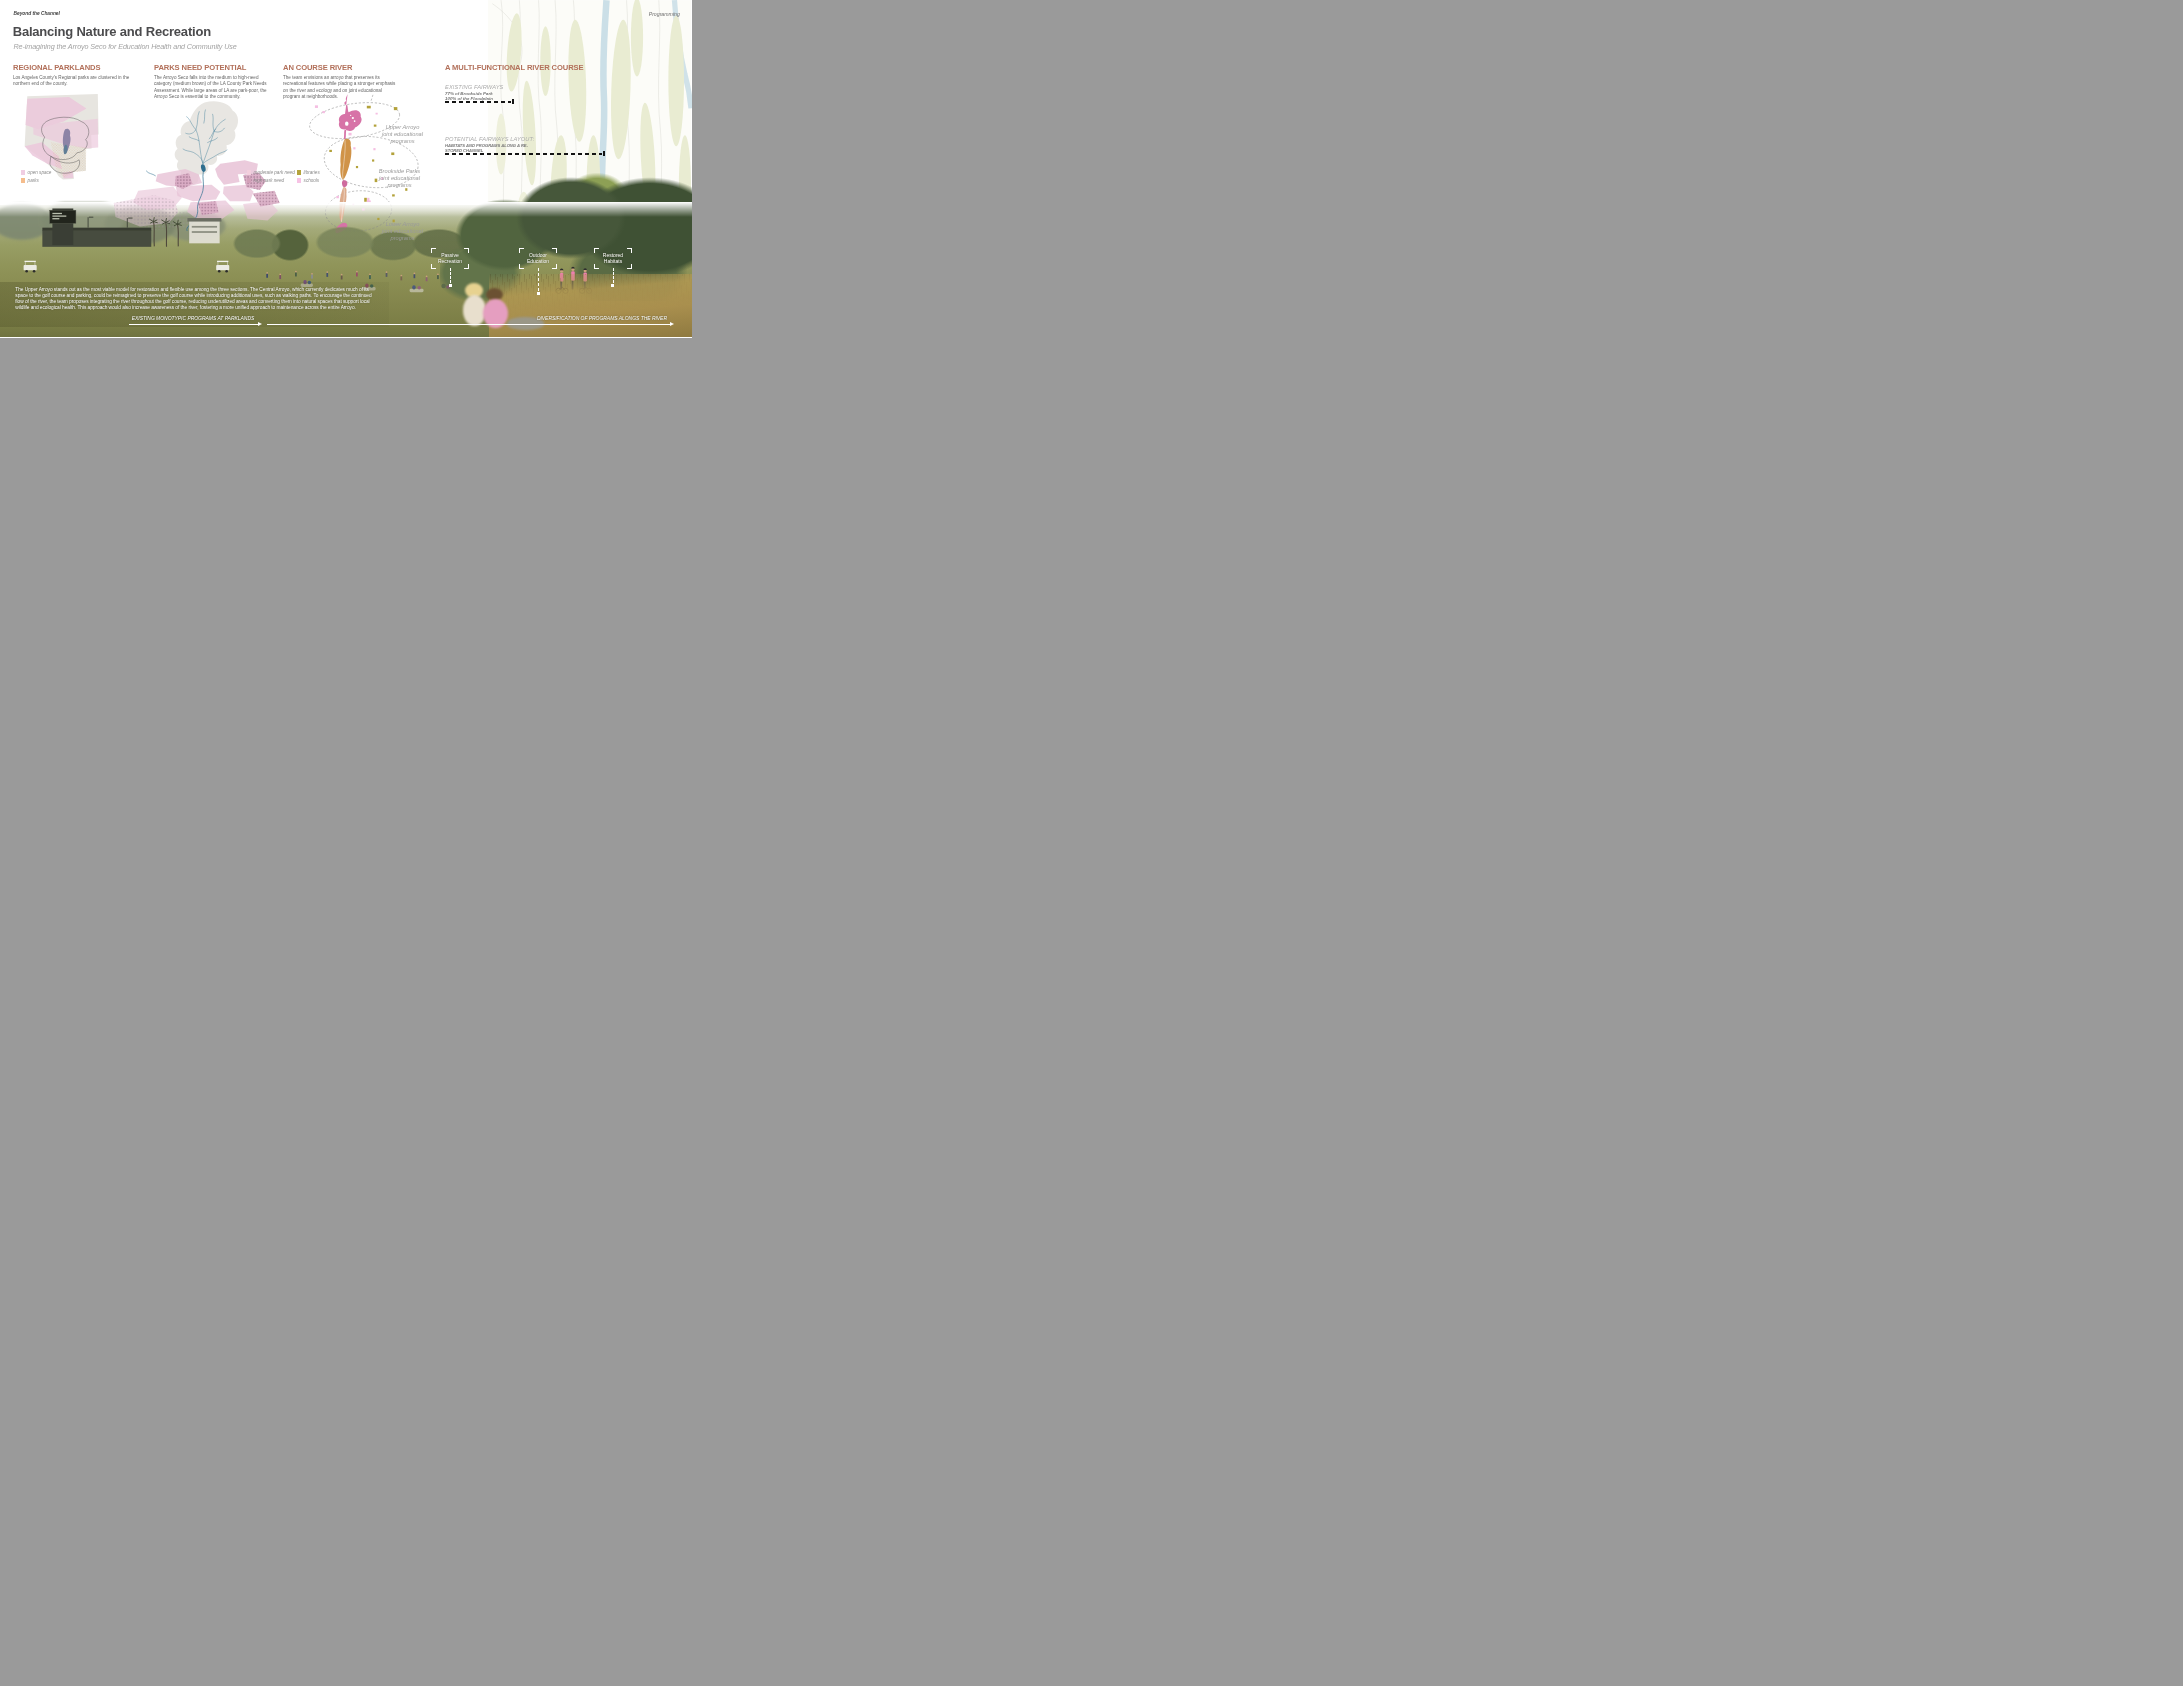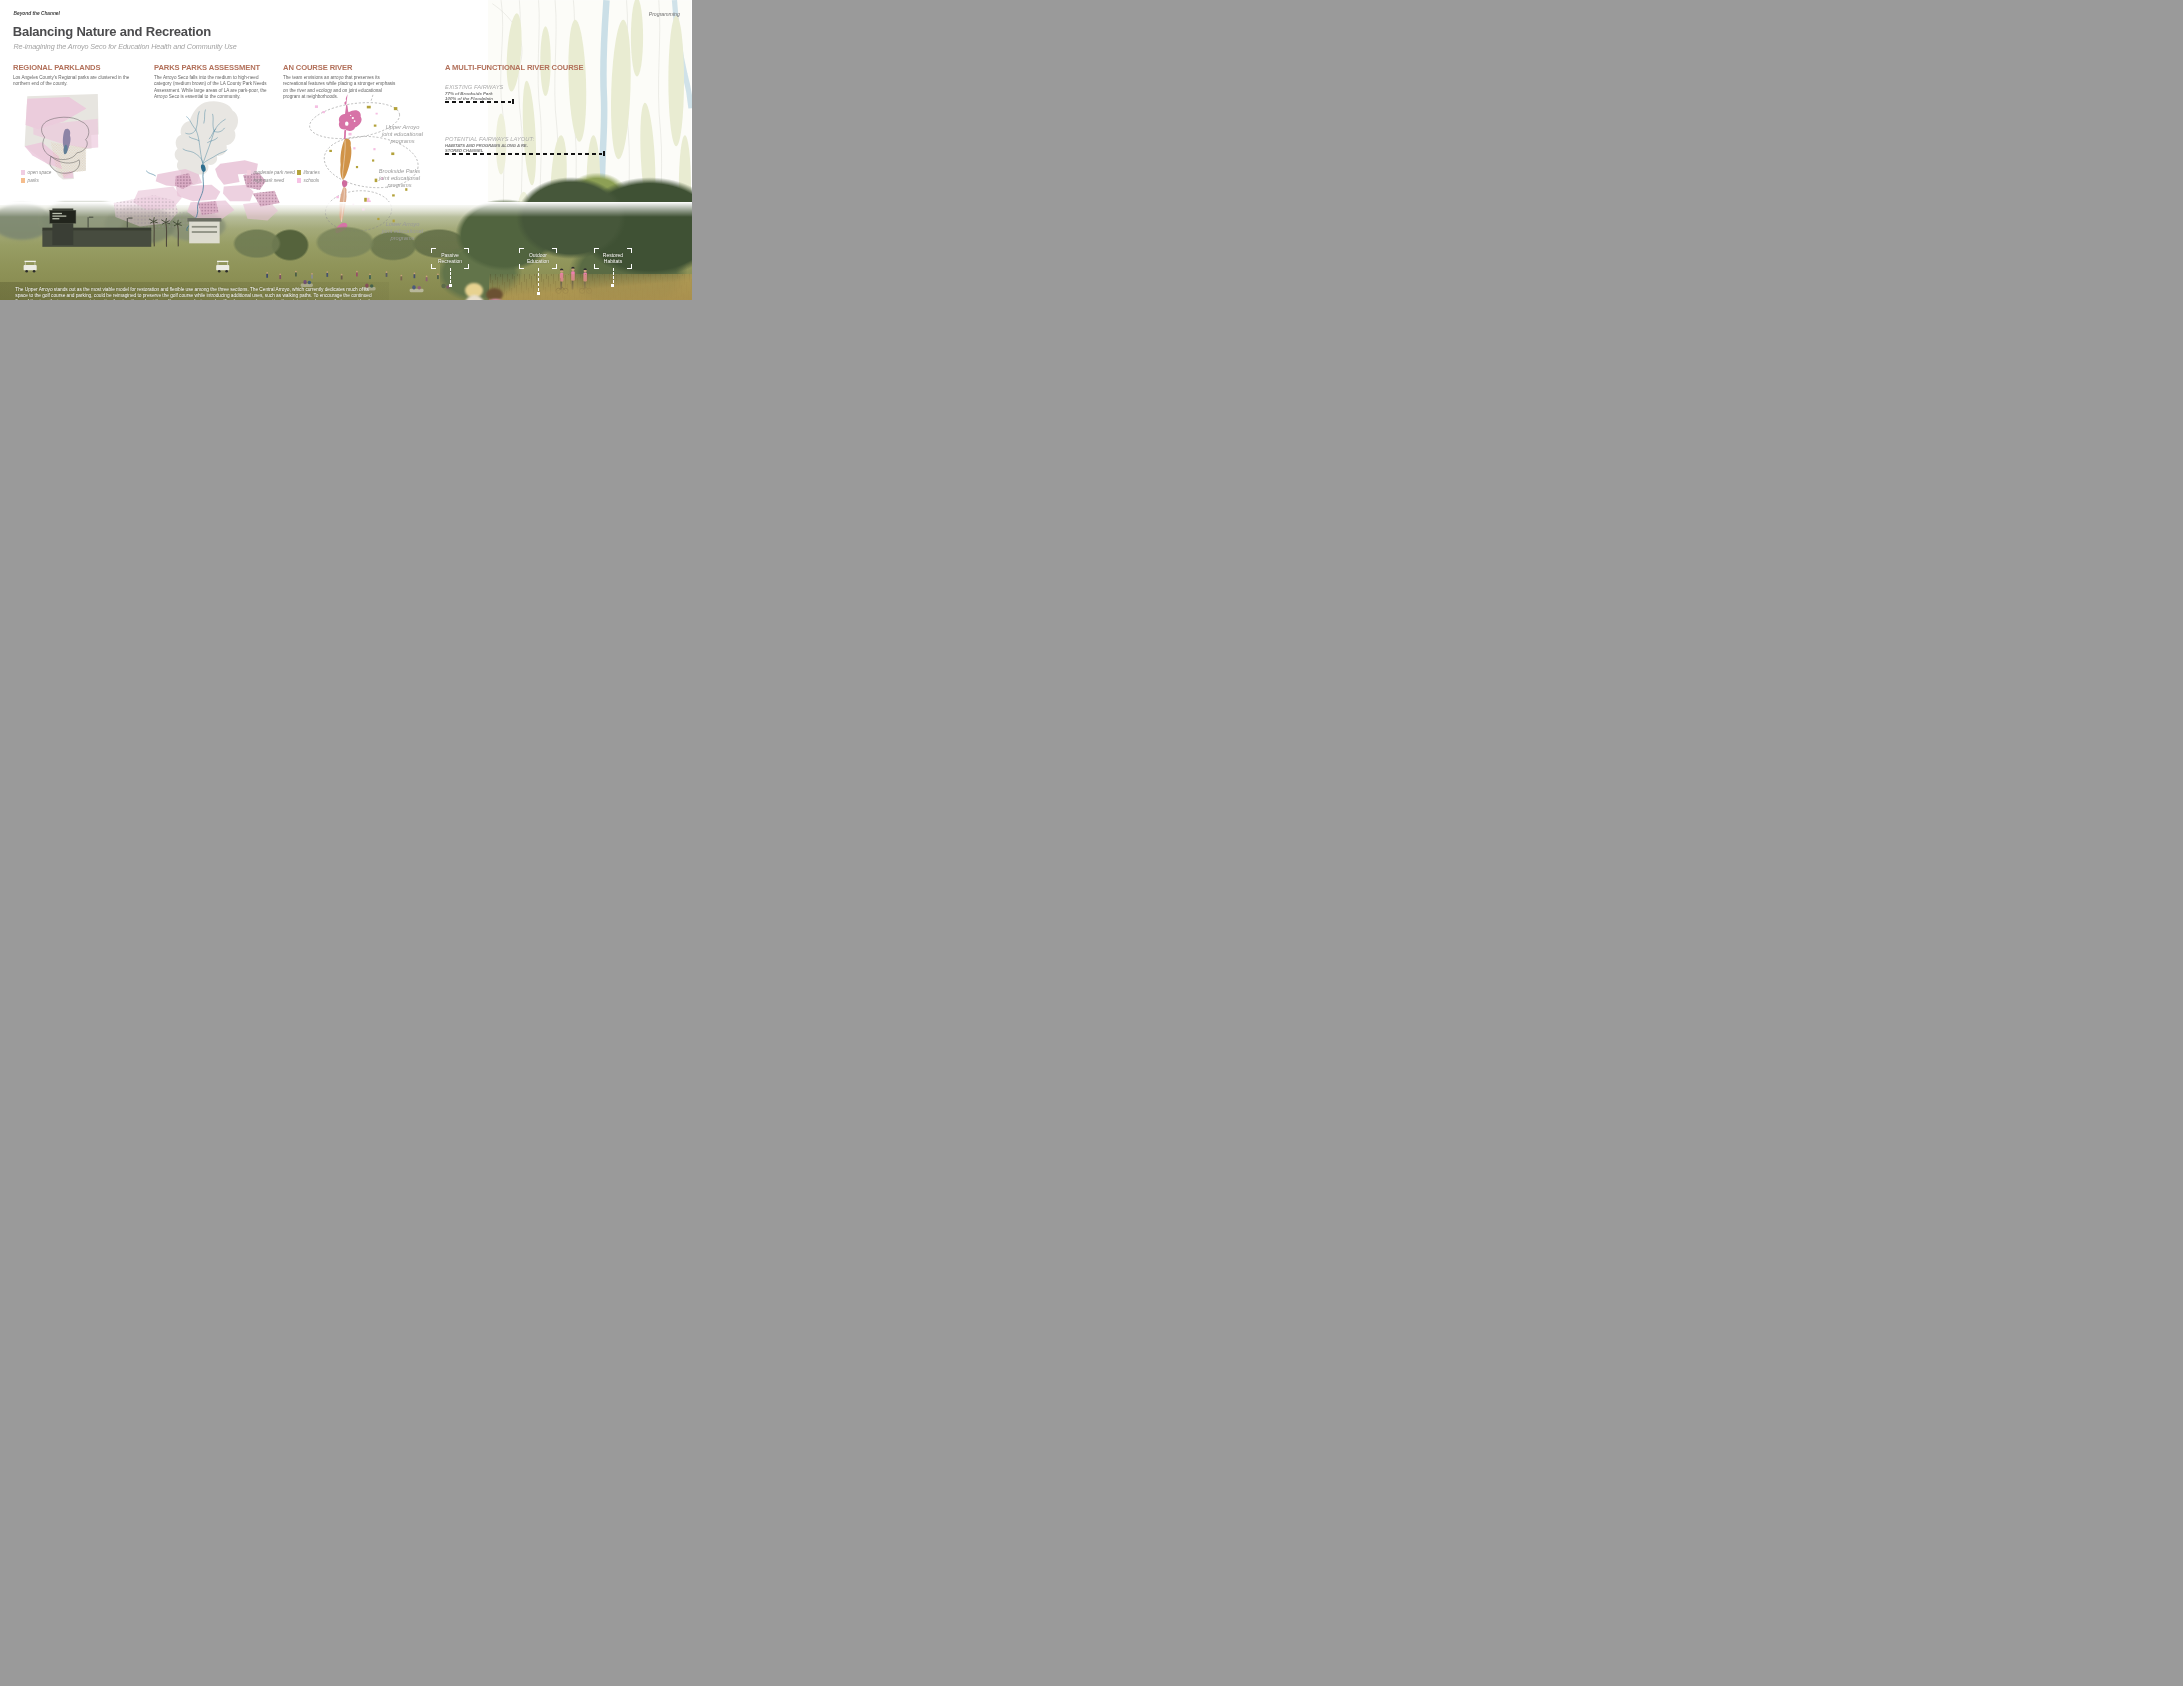--- a/index.html
+++ b/index.html
@@ -1,17 +1,17 @@
 <!DOCTYPE html>
 <html style="font-size:7px"><head>
 <meta charset="utf-8">
 <style>
   *{margin:0;padding:0;box-sizing:border-box}
   html,body{background:#9a9a9a}
-  .stage{position:relative;width:692px;height:300px;background:#ffffff;overflow:hidden;
+  .stage{position:relative;width:692px;height:338px;background:#ffffff;overflow:hidden;
          font-family:"Liberation Sans",sans-serif;color:#555}
   .abs{position:absolute}
 
   
   .brand{left:13.5px;top:11px;font-size:4.8px;font-style:italic;font-weight:700;color:#3d3d3d;z-index:6}
   .page-tag{right:12.2px;top:11.4px;font-size:5.2px;font-style:italic;color:#6e6e6e;z-index:6}
   .title{left:12.7px;top:23.6px;font-size:13px;font-weight:700;color:#4b4b4d;letter-spacing:-0.2px;z-index:6}
   .subtitle{left:13.5px;top:42px;font-size:7.2px;font-style:italic;color:#a3a3a3;letter-spacing:-0.1px;z-index:6}
 
   
@@ -123,21 +123,21 @@
   </svg>
 
   <div class="abs brand">Beyond the Channel</div>
   <div class="abs page-tag">Programming</div>
   <div class="abs title">Balancing Nature and Recreation</div>
   <div class="abs subtitle">Re-imagining the Arroyo Seco for Education Health and Community Use</div>
 
   <div class="abs col-head" style="left:13px">REGIONAL PARKLANDS</div>
   <div class="abs col-body" style="left:13px;width:131px">Los Angeles County's Regional parks are clustered in the northern end of the county.</div>
 
-  <div class="abs col-head" style="left:154px">PARKS PARKS ASSESSMENT</div>
+  <div class="abs col-head" style="left:154px">PARKS NEED POTENTIAL</div>
   <div class="abs col-body" style="left:154px;width:118px">The Arroyo Seco falls into the medium to high-need category (medium brown) of the LA County Park Needs Assessment. While large areas of LA are park-poor, the Arroyo Seco is essential to the community.</div>
 
   <div class="abs col-head" style="left:283px">AN COURSE RIVER</div>
   <div class="abs col-body" style="left:283px;width:114px">The team envisions an arroyo that preserves its recreational features while placing a stronger emphasis on the river and ecology and on joint educational program at neighborhoods.</div>
 
   <div class="abs col-head" style="left:445px">A MULTI-FUNCTIONAL RIVER COURSE</div>
 
   <div class="abs callout-title" style="left:445px;top:84px">EXISTING FAIRWAYS</div>
   <div class="abs callout-stat" style="left:445px;top:91px">77% of Brookside Park</div>
   <div class="abs callout-stat" style="left:445px;top:96px">100% of the Floodplain</div>

